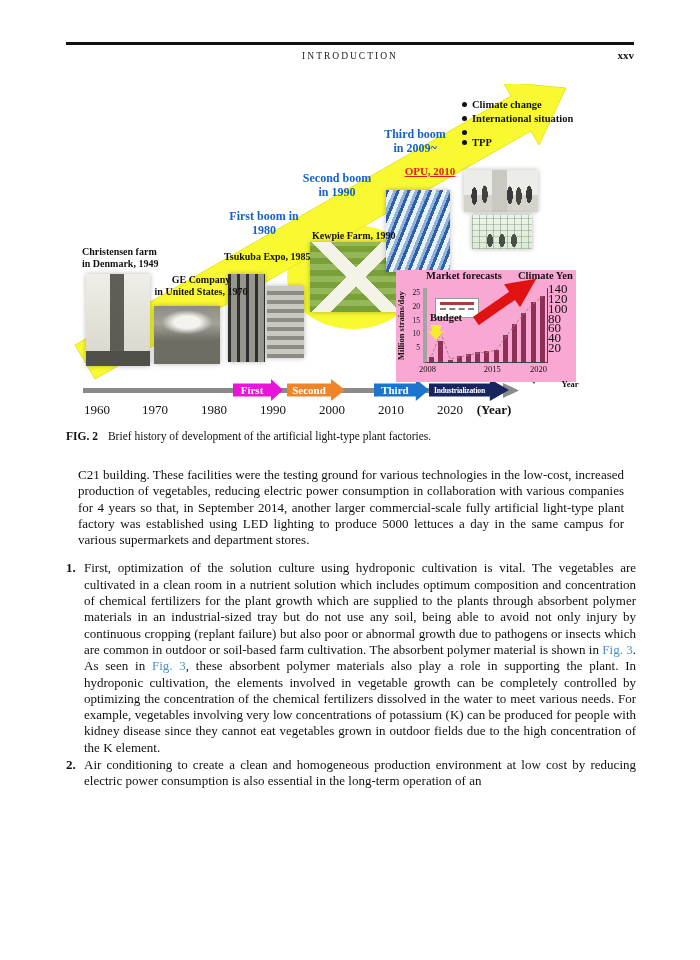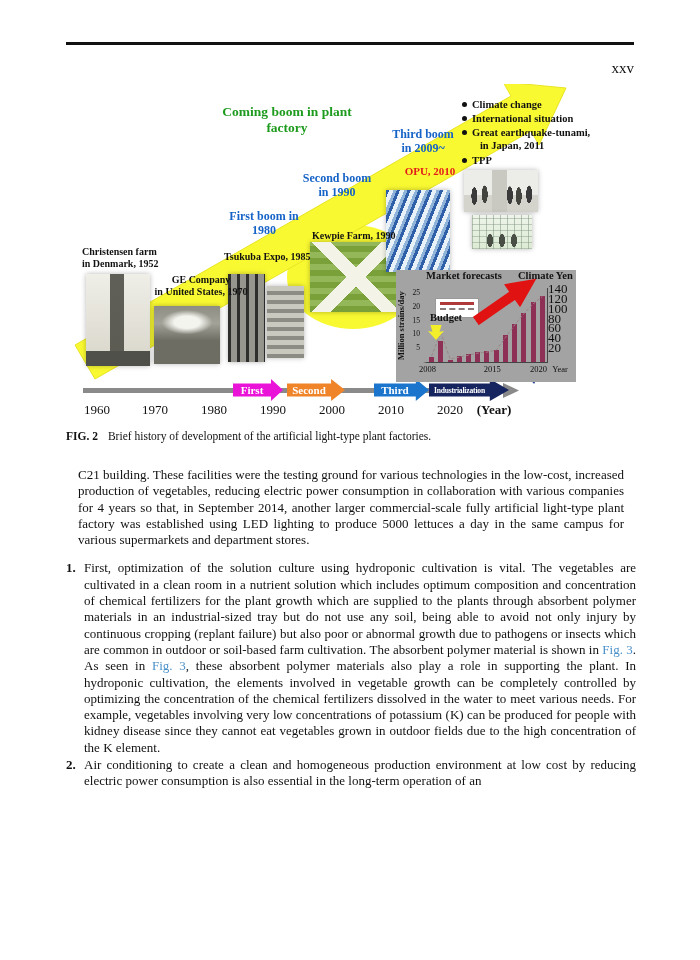--- a/index.html
+++ b/index.html
@@ -2,33 +2,33 @@
 <html><head>
 <meta charset="utf-8">
 <style>
   html,body{margin:0;padding:0;background:#e8e8e8;}
   .page{position:relative;width:700px;height:960px;background:#ffffff;margin:0 auto;
         font-family:"Liberation Serif",serif;color:#111;overflow:hidden;}
   
   .toprule{position:absolute;left:66px;top:42px;width:568px;height:3px;background:#111;}
   .runhead{position:absolute;left:66px;top:51px;width:568px;text-align:center;
            font-size:9.5px;letter-spacing:2px;color:#222;}
-  .pagenum{position:absolute;right:66px;top:60px;font-size:15px;font-weight:normal;}
+  .pagenum{position:absolute;right:66px;top:49px;font-size:11px;font-weight:bold;}
   
   .fig{position:absolute;left:66px;top:84px;width:574px;height:344px;}
   .fig svg.band{position:absolute;left:0;top:0;z-index:0;}
   .figtitle{position:absolute;left:136px;top:20px;width:170px;text-align:center;
             font-size:13.5px;font-weight:bold;color:#1e9b1e;z-index:3;}
   .boom{position:absolute;font-weight:bold;color:#1663c7;font-size:12px;text-align:center;
         white-space:pre-line;z-index:3;line-height:1.15;}
   .boom.first{left:158px;top:126px;width:80px;}
   .boom.second{left:230px;top:88px;width:82px;}
-  .boom.third{left:316px;top:44px;width:82px;}
+  .boom.third{left:308px;top:44px;width:82px;}
   .opu{position:absolute;left:328px;top:81px;width:72px;font-size:11px;font-weight:bold;
-       color:#e31b1b;z-index:3;text-align:center;}
+       color:#e31b1b;z-index:3;text-align:center;text-decoration:underline;}
   .fbullets{position:absolute;left:396px;top:14px;width:178px;z-index:3;}
   .fbullet{display:flex;font-size:10.5px;font-weight:bold;line-height:1.25;margin-bottom:1px;}
   .fbullet .dot{flex:none;width:5px;height:5px;border-radius:50%;background:#111;margin:4px 5px 0 0;}
   .fbullet .bt{white-space:pre-wrap;}
   .evlabel{position:absolute;font-size:10px;font-weight:bold;line-height:1.15;z-index:3;
            white-space:pre-line;}
   .ev-christensen{left:16px;top:162px;width:96px;}
   .ev-ge{left:82px;top:190px;width:106px;text-align:center;}
   .ev-tsukuba{left:158px;top:167px;width:96px;}
   .ev-kewpie{left:246px;top:146px;width:86px;}
@@ -60,21 +60,21 @@
       linear-gradient(90deg,rgba(0,0,0,0) 0 38%,#c9c9c2 38% 58%,rgba(0,0,0,0) 58%),
       linear-gradient(#ecece8 0 60%,#d4d4cd 60%);}
   .ph-greenhouse{left:406px;top:131px;width:60px;height:34px;
     background:radial-gradient(ellipse 3px 7px at 30% 75%,#4a4f45 96%,rgba(0,0,0,0)),
       radial-gradient(ellipse 3px 7px at 50% 75%,#4a4f45 96%,rgba(0,0,0,0)),
       radial-gradient(ellipse 3px 7px at 70% 75%,#4a4f45 96%,rgba(0,0,0,0)),
       repeating-linear-gradient(90deg,rgba(130,150,130,.55) 0 1px,rgba(0,0,0,0) 1px 7px),
       repeating-linear-gradient(0deg,rgba(130,150,130,.45) 0 1px,rgba(0,0,0,0) 1px 6px),
       linear-gradient(#eef4ea,#dcebd4);}
   
-  .mchart{position:absolute;left:330px;top:186px;width:180px;height:112px;background:#a3a3a3;z-index:4;}
+  .mchart{position:absolute;left:330px;top:186px;width:180px;height:112px;background:#f9a8d4;z-index:4;}
   .mtitles{position:relative;height:16px;font-weight:bold;font-size:10.5px;}
   .mtitles .t1{position:absolute;left:30px;}
   .mtitles .t2{position:absolute;left:122px;}
   .mmid{position:absolute;left:0;top:18px;height:74px;width:100%;}
   .ylab{position:absolute;left:0;top:-4px;height:84px;width:12px;
         writing-mode:vertical-rl;transform:rotate(180deg);
         font-size:8.5px;font-weight:bold;text-align:center;}
   .lticks{position:absolute;left:12px;top:0;width:14px;height:74px;font-size:7.5px;}
   .lticks span{position:absolute;right:2px;}
   .plot{position:absolute;left:27px;top:0;width:120px;height:74px;
@@ -89,21 +89,21 @@
   .legend{position:absolute;left:8px;top:10px;width:38px;height:16px;background:#fff;
       border:1px solid #999;z-index:4;padding:2px 2px 0 2px;}
   .legend .lg1{height:3px;background:#b03a3a;margin:1px 2px;}
   .legend .lg2{height:0;border-top:2px dashed #8a7a7a;margin:3px 2px;}
   .budget{position:absolute;left:3px;top:24px;font-size:10.5px;font-weight:bold;z-index:4;}
   .star{position:absolute;left:1px;top:37px;width:16px;height:15px;background:#f2ee2a;
       clip-path:polygon(15% 0,85% 0,72% 45%,100% 40%,50% 100%,0 40%,28% 45%);
       filter:drop-shadow(0 0 1px #b9b400);z-index:4;}
   .mx{position:absolute;left:27px;top:94px;width:150px;height:14px;font-size:8.5px;}
   .mx span{position:absolute;width:28px;text-align:center;}
-  .mx .yearlab{left:122px;width:30px;font-weight:normal;}
+  .mx .yearlab{left:132px;width:30px;font-weight:bold;margin-top:15px;}
   
   .tl-line{position:absolute;left:17px;top:304px;width:422px;height:5px;background:#8a8a8a;z-index:1;}
   .tl-head{position:absolute;left:437px;top:299px;width:16px;height:15px;background:#8a8a8a;
       clip-path:polygon(0 0,100% 50%,0 100%);z-index:1;}
   .tl-arrow{position:absolute;top:295px;height:22px;z-index:2;color:#fff;font-weight:bold;
       clip-path:polygon(0 20%,76% 20%,76% 0,100% 50%,76% 100%,76% 80%,0 80%);
       display:flex;align-items:center;}
   .tl-arrow span{display:block;width:76%;text-align:center;font-size:11px;}
   .tl-first{left:167px;width:50px;}
   .tl-second{left:221px;width:58px;}
@@ -130,60 +130,58 @@
   .li .num{flex:none;width:18px;font-weight:bold;}
   .li .litext{flex:1;text-align:justify;}
   .figlink{color:#4a90c8;cursor:pointer;}
 </style>
 </head>
 <body>
 
 <div class="page">
 
   <div class="toprule"></div>
+  <div class="runhead">INTRODUCTION</div>
   <div class="pagenum">xxv</div>
 
   <div class="fig">
     <svg class="band" width="574" height="344" viewBox="0 0 574 344">
       <ellipse cx="287" cy="193" rx="66" ry="52" fill="#f9f932"></ellipse>
       <polygon points="9,261 445,12 437,-2 500,4 473,61 465,47 29,295" fill="#f9f932" stroke="#e8e424" stroke-width="1"></polygon>
     </svg>
 
-    <div class="figtitle">Coming boom in plant factory</div>
 
     <div class="boom first">First boom in
 1980</div>
     <div class="boom second">Second boom
 in 1990</div>
     <div class="boom third">Third boom
 in 2009~</div>
     <div class="opu">OPU, 2010</div>
 
     <div class="fbullets">
       <div class="fbullet">
           <span class="dot"></span>
           <span class="bt">Climate change</span>
         </div>
       <div class="fbullet">
           <span class="dot"></span>
           <span class="bt">International situation</span>
         </div>
       <div class="fbullet">
           <span class="dot"></span>
-          <span class="bt">Great earthquake-tunami,
-   in Japan, 2011</span>
         </div>
       <div class="fbullet">
           <span class="dot"></span>
           <span class="bt">TPP</span>
         </div>
     </div>
 
     <div class="evlabel ev-christensen">Christensen farm
-in Denmark, 1952</div>
+in Denmark, 1949</div>
     <div class="evlabel ev-ge">GE Company
 in United States, 1970</div>
     <div class="evlabel ev-tsukuba">Tsukuba Expo, 1985</div>
     <div class="evlabel ev-kewpie">Kewpie Farm, 1990</div>
 
     <div class="ph ph-christensen"></div>
     <div class="ph ph-ge"></div>
     <div class="ph ph-tsukuba1"></div>
     <div class="ph ph-tsukuba2"></div>
     <div class="ph ph-kewpie"></div>

